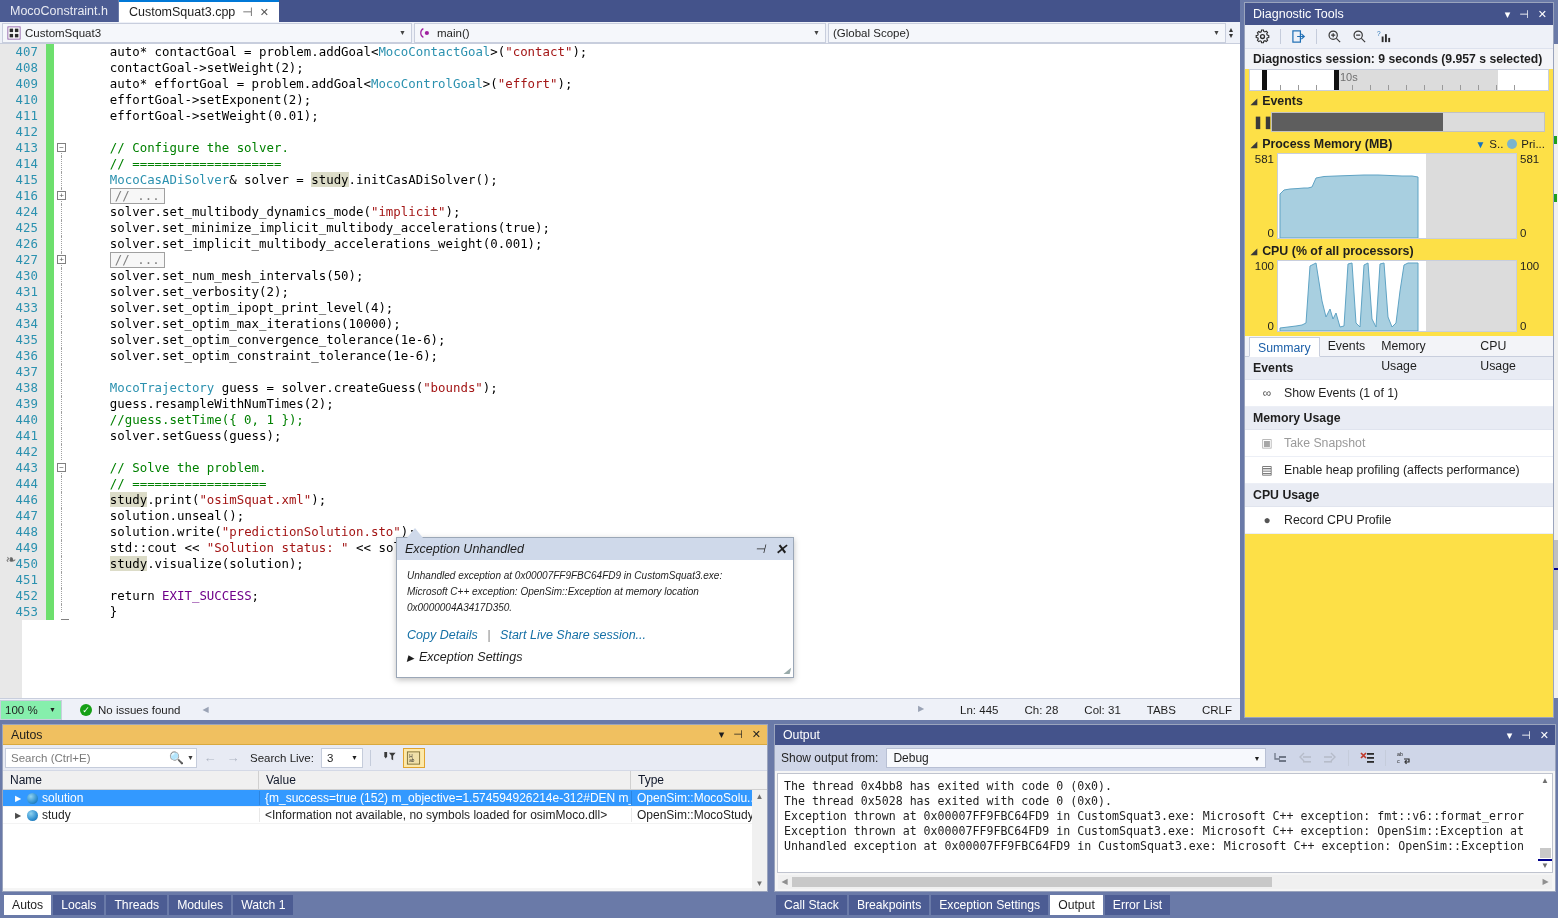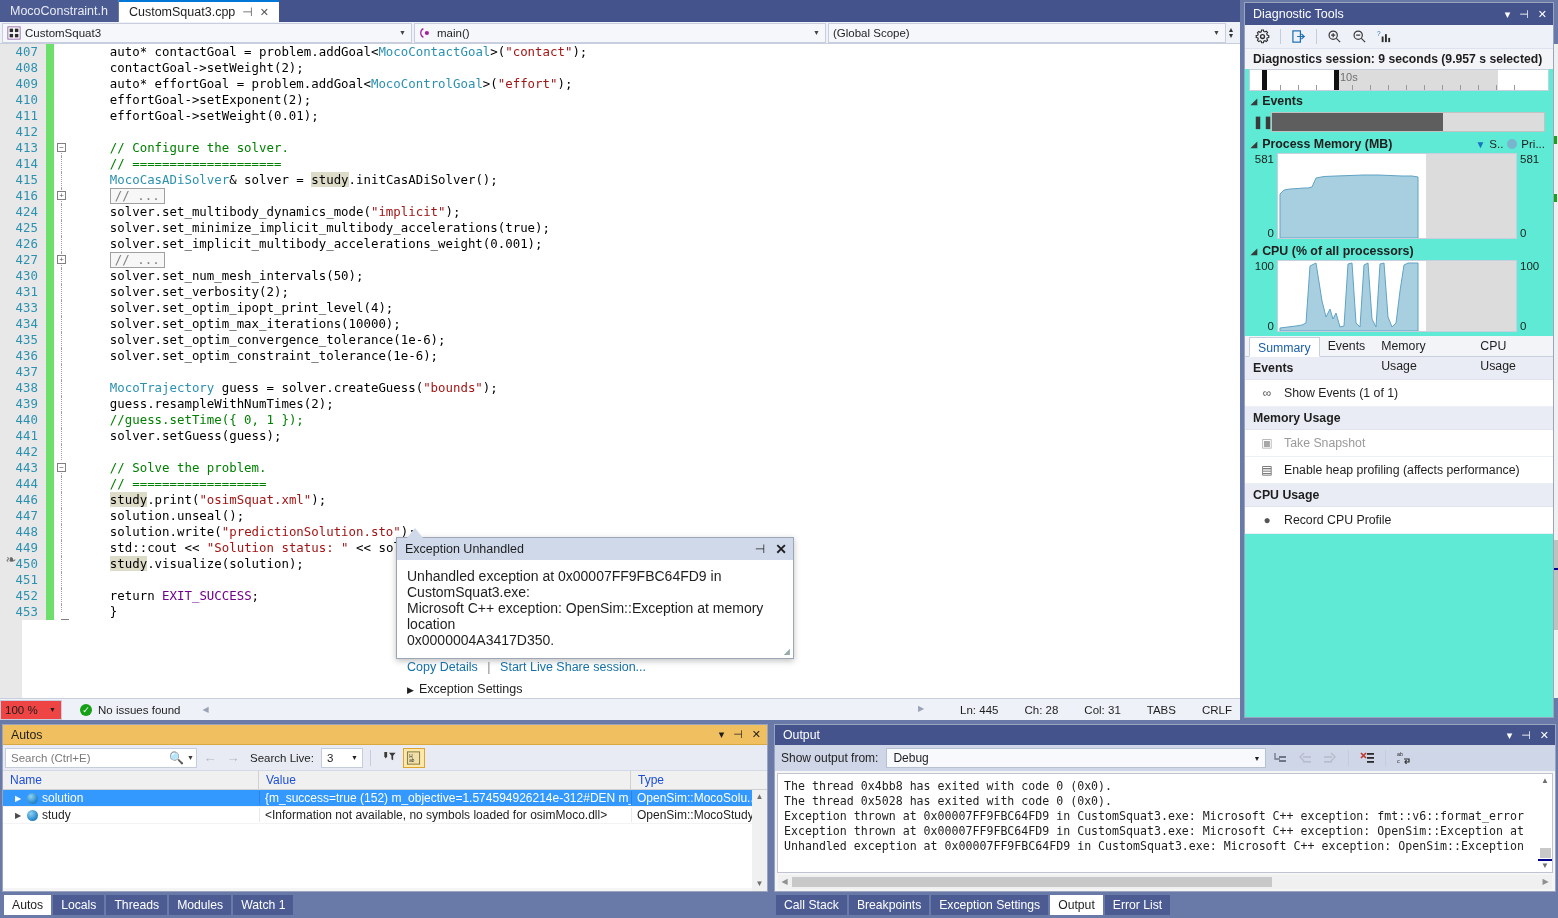--- a/index.html
+++ b/index.html
@@ -164,34 +164,35 @@
   }
   .ed-vscroll .marker {
     position: absolute; left: 8px; width: 8px; height: 8px; background: #1e9e1e;
   }
   .ed-vscroll .caretline {
     position: absolute; left: 1px; width: 17px; height: 2px; background: #00008b;
   }
 
   
   .exc-popup {
-    position: absolute; left: 396px; top: 537px; width: 398px; height: 122px;
+    position: absolute; left: 396px; top: 537px; width: 398px; height: 141px;
     background: #ffffff; border: 1px solid #9ba7b7;
     box-shadow: 0 2px 6px rgba(0,0,0,0.25);
     font-family: "Liberation Sans", sans-serif;
+    font-style: italic;
   }
   .exc-title {
     height: 22px; background: #cfd9ea; display: flex; align-items: center;
     padding: 0 6px 0 8px; font-size: 12.5px; color: #1e1e1e;
   }
   .exc-title .sp { flex: 1; }
   .exc-title .pin { font-size: 12px; margin-right: 10px; color: #1e1e1e; }
   .exc-title .cls { font-size: 14px; font-weight: bold; color: #1e1e1e; }
   .exc-body { padding: 8px 10px 0 10px; }
-  .exc-msg { font-size: 14px; line-height: 16px; color: #1e1e1e; }
+  .exc-msg { font-size: 10px; line-height: 16px; color: #1e1e1e; }
   .exc-links { margin-top: 12px; font-size: 12.5px; }
   .exc-links a { color: #1570a6; text-decoration: none; }
   .exc-links .sep { color: #8a8a8a; margin: 0 6px; }
   .exc-settings { margin-top: 8px; font-size: 12.5px; color: #1e1e1e; }
   .exc-settings .tri { font-size: 9px; margin-right: 5px; }
   .exc-grip {
     position: absolute; right: 3px; bottom: 2px; font-size: 8px; color: #9aa;
   }
   .exc-tail {
     position: absolute; left: 10px; top: -10px; width: 0; height: 0;
@@ -199,40 +200,40 @@
     border-bottom: 10px solid #cfd9ea;
   }
 
   
   .ed-status {
     position: absolute; left: 0; top: 698px; width: 1240px; height: 22px;
     background: #eef1f8; border-top: 1px solid #c8cedd;
     display: flex; align-items: center; font-size: 11.5px; color: #1e1e1e;
   }
   .zoombox {
-    width: 62px; height: 20px; background: #ef4444; border: 1px solid #c8cedd;
+    width: 62px; height: 20px; background: #86efac; border: 1px solid #c8cedd;
     display: flex; align-items: center; padding: 0 4px; position: relative;
     font-size: 11.5px;
   }
   .zoombox .cb-arrow { position: absolute; right: 5px; font-size: 7px; }
   .issues { margin-left: 18px; display: flex; align-items: center; gap: 6px; }
   .ok-circle {
     width: 12px; height: 12px; border-radius: 50%; background: #16a016;
     color: #fff; font-size: 9px; line-height: 12px; text-align: center;
   }
   .ed-status .nav-tri { margin-left: 22px; color: #9aa3b5; font-size: 8px; }
   .ed-status-right {
     position: absolute; right: 8px; display: flex; gap: 26px; font-size: 11.5px;
   }
   .ed-status-right .tri2 { color: #9aa3b5; font-size: 8px; margin-right: 10px; }
 
   
   .diag {
     position: absolute; left: 1244px; top: 2px; width: 310px; height: 716px;
-    background: #5eead4; border: 1px solid #9aa4bd;
+    background: #fde047; border: 1px solid #9aa4bd;
   }
   .diag-title {
     height: 22px; background: #44538b; color: #ffffff;
     display: flex; align-items: center; padding: 0 6px 0 8px; font-size: 12.5px;
   }
   .diag-title .sp { flex: 1; }
   .diag-title .ic { margin-left: 9px; font-size: 11px; }
   .diag-toolbar {
     height: 24px; background: #eef1f8; display: flex; align-items: center;
     padding-left: 7px; gap: 4px; border-bottom: 1px solid #dde2ee;
@@ -370,21 +371,21 @@
     width: 22px; height: 20px; display: flex; align-items: center;
     justify-content: center; color: #3a3a3a;
   }
   .tb-ico.sel { background: #fde9a9; border: 1px solid #e0a32e; }
   .grid-head {
     display: flex; height: 19px; background: #f0f0f0;
     border-bottom: 1px solid #d0d0d0; font-size: 12px;
   }
   .gh {
     display: flex; align-items: center; padding-left: 7px;
-    border-right: 1px solid #d0d0d0; color: #1d4ed8;
+    border-right: 1px solid #d0d0d0; color: #0f172a;
   }
   .gh.c1 { width: 256px; }
   .gh.c2 { width: 372px; }
   .gh.c3 { flex: 1; border-right: none; }
   .grid-body { background: #ffffff; height: 98px; position: relative; }
   .grow {
     display: flex; height: 17px; align-items: center; font-size: 12px;
     border-bottom: 1px solid #f3f3f3;
   }
   .grow.sel { background: #3399ff; color: #ffffff; }

